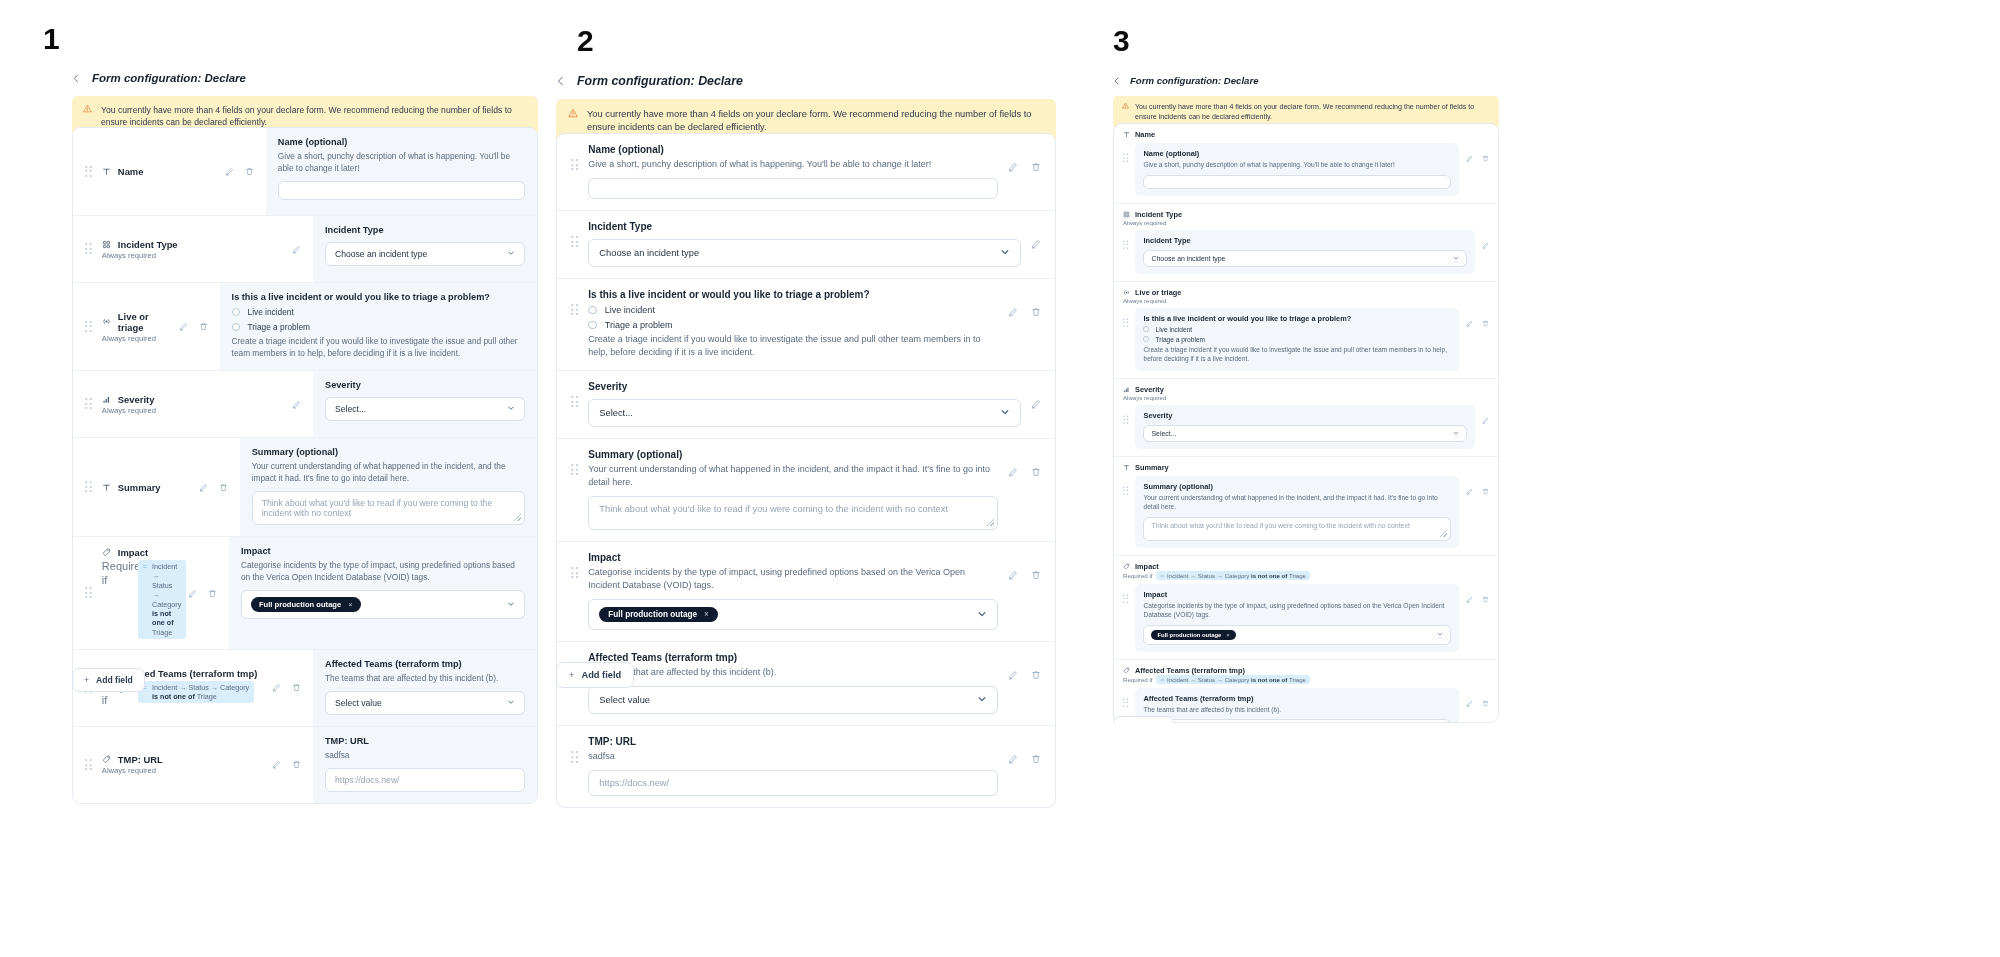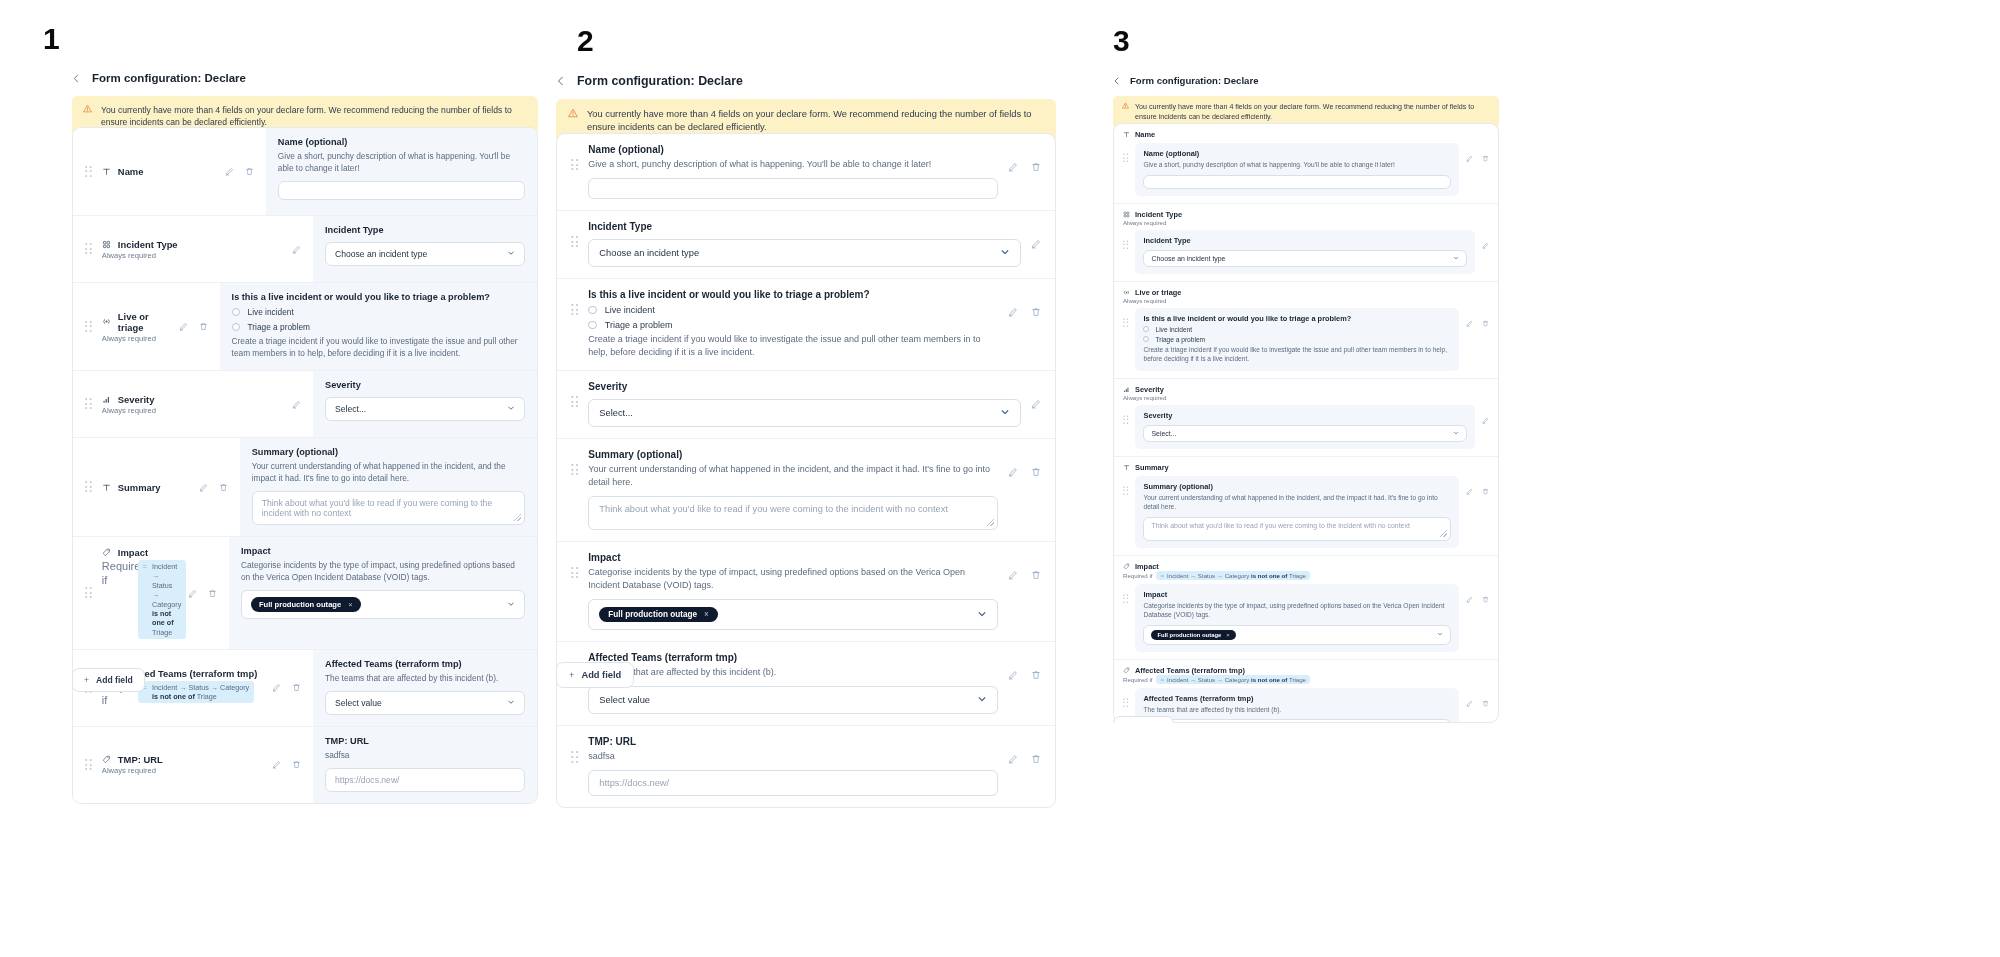--- a/index.html
+++ b/index.html
@@ -3,21 +3,21 @@
 <meta charset="utf-8">
 <style>
   * { box-sizing: border-box; margin:0; padding:0; }
   html,body { width:2000px; height:957px; background:#ffffff;
     font-family:"Liberation Sans", sans-serif; color:#1f2d3d; overflow:hidden; }
   .stage { position:relative; width:2000px; height:957px; }
 
   .panel { position:absolute; top:0; }
   .pnum { font-size:30px; font-weight:700; color:#0b0b0b; letter-spacing:-1px; }
 
-  .hdr { display:flex; align-items:center; gap:11px; }
+  .hdr { display:flex; align-items:center; gap:11px;font-style:italic; }
   .back-ico { color:#5b6b82; display:flex; align-items:center; }
   .hdr-title { font-weight:700; color:#18222f; }
 
   .warn { display:flex; gap:9px; background:#fdf1c6; border-radius:7px;
           color:#2e3a4c; line-height:1.45; }
   .warn .wico { flex:0 0 auto; color:#e8833a; }
 
   .card { background:#fff; border:1px solid #e5e9f0; border-radius:9px;
           overflow:hidden; }
   .row { display:flex; border-bottom:1px solid #edf0f5; }

